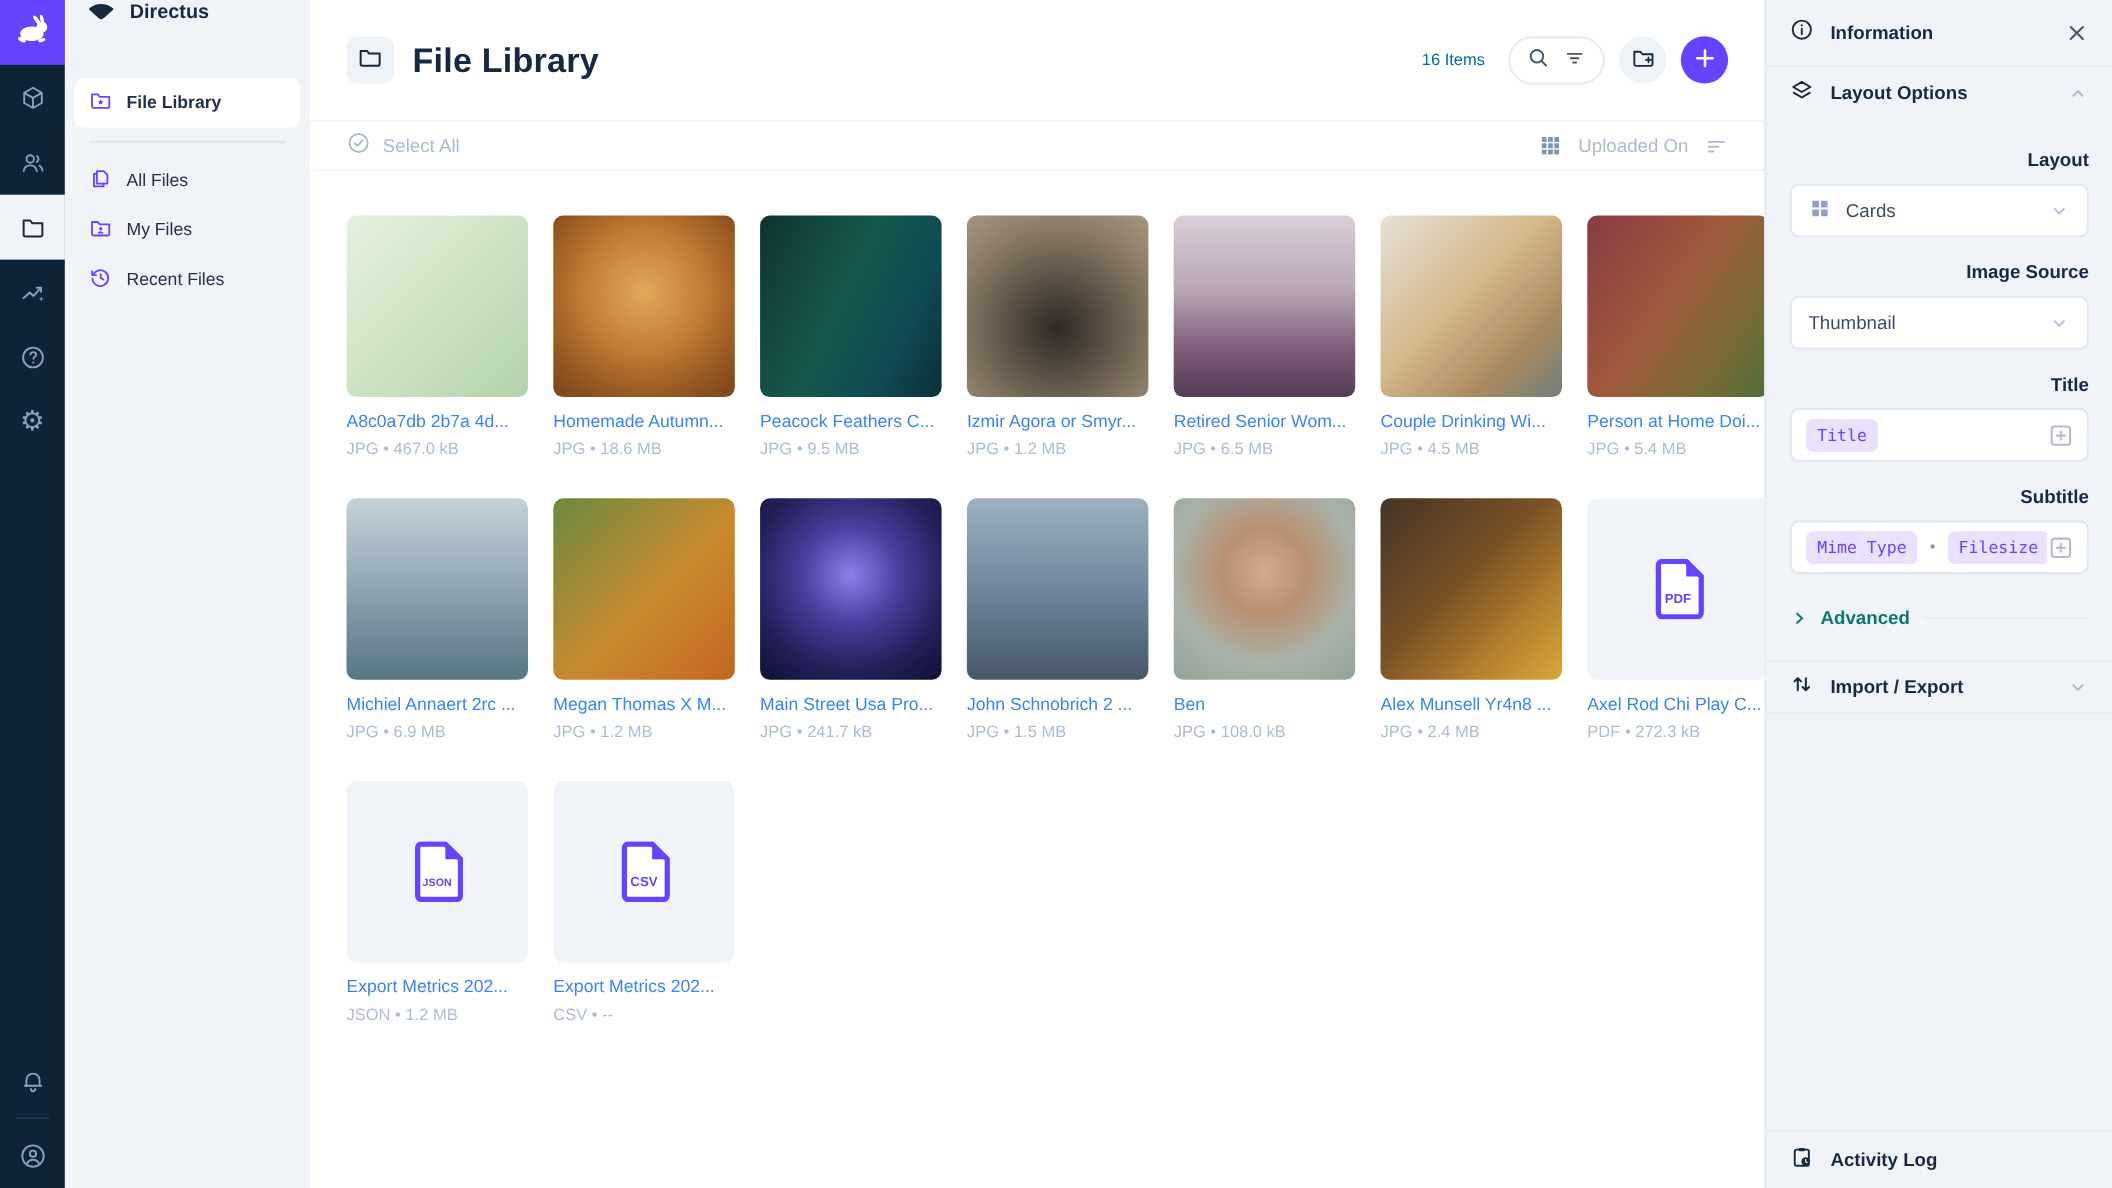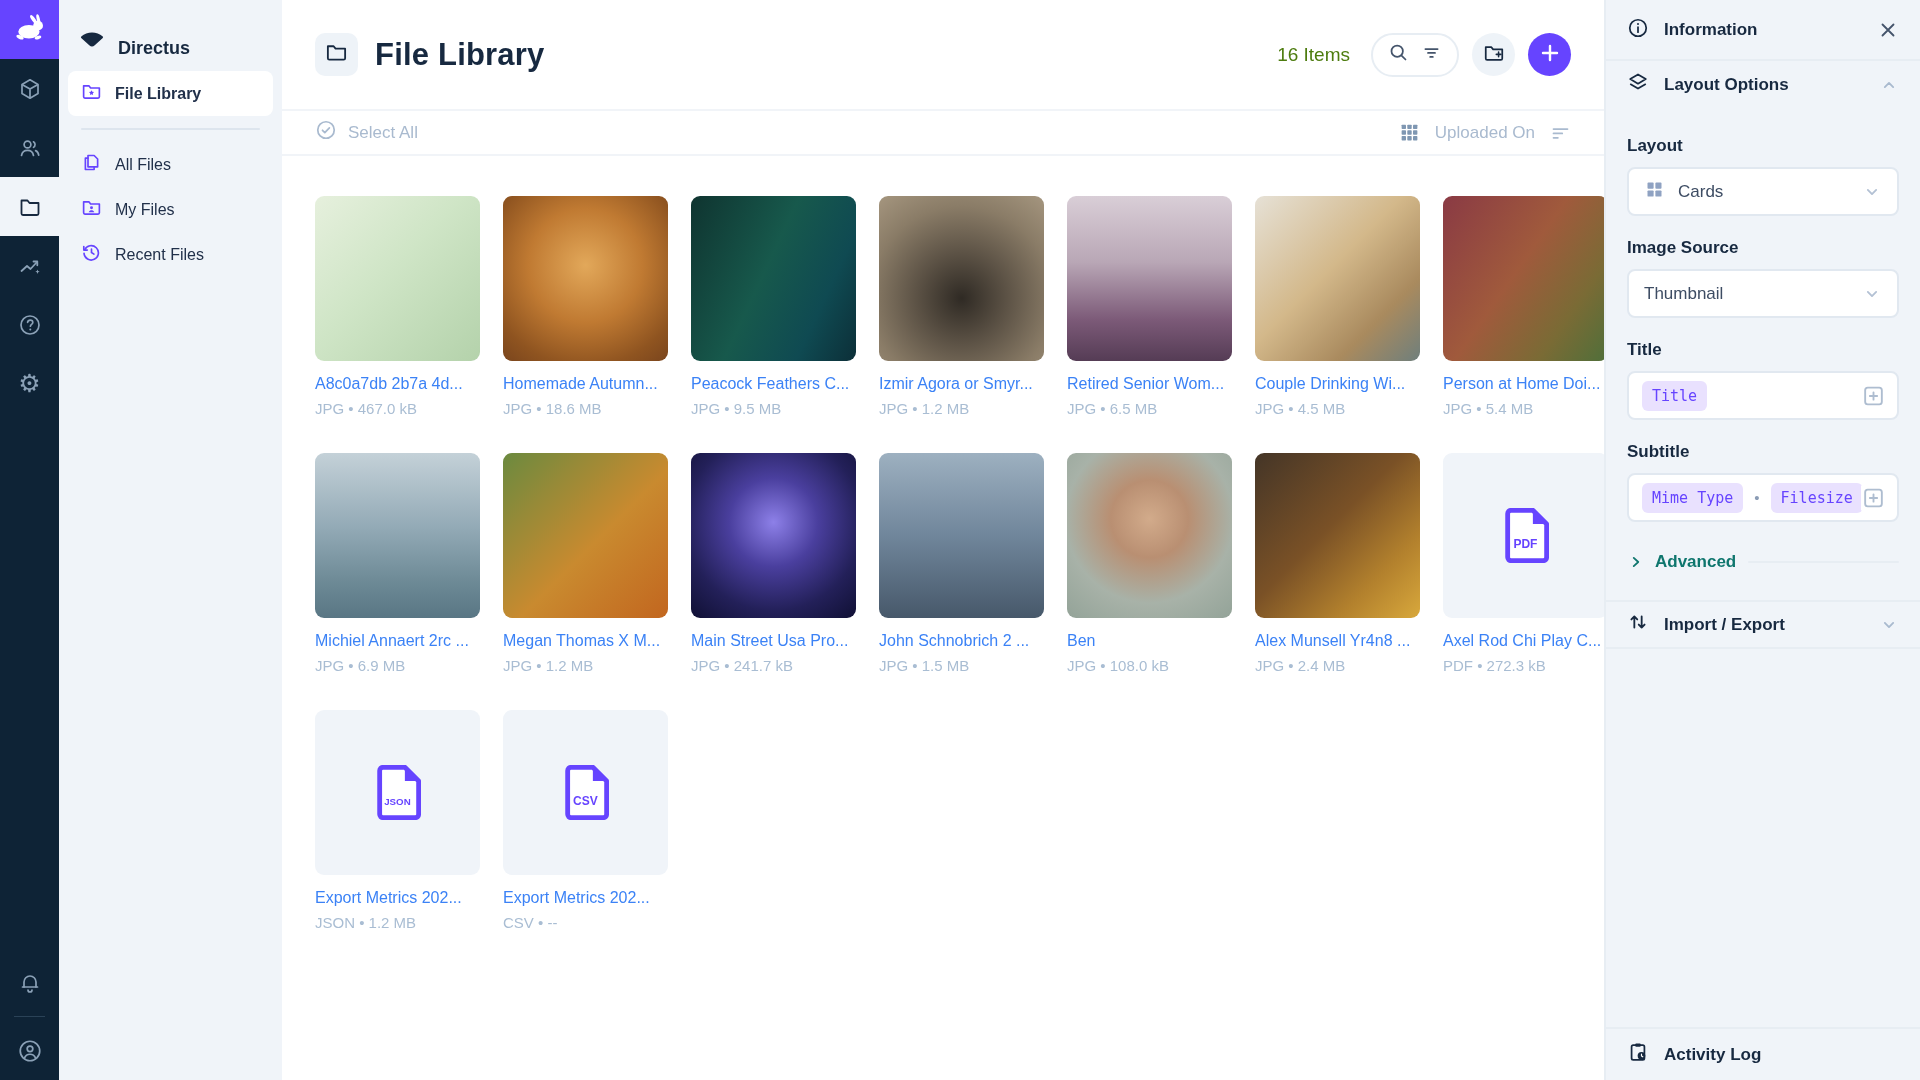--- a/index.html
+++ b/index.html
@@ -12,35 +12,35 @@
   .logo-tile { height:59px; background:#6644ff; display:flex; align-items:center; justify-content:center; }
   .m-item { height:59px; display:flex; align-items:center; justify-content:center; color:#8ba1b7; cursor:pointer; }
   .m-item.active { background:#f0f4f9; color:#172940; }
   .m-item svg { display:block; }
   .m-spacer { flex:1; }
   .m-divider { height:1px; background:#2a4257; margin:4px 14px; }
   .gear-glyph { font-size:25px; line-height:1; color:#8ba1b7; }
 
   
   .sidebar { width:223px; flex-shrink:0; background:#f0f4f9; display:flex; flex-direction:column; }
-  .sb-header { height:59px; display:flex; align-items:flex-end; gap:13px; padding:0 20px; flex-shrink:0; }
+  .sb-header { height:59px; display:flex; align-items:flex-start; gap:13px; padding:0 20px; flex-shrink:0; }
   .sb-title { font-size:18px; font-weight:700; color:#172940; }
   .sb-nav { padding:12px 9px 0; }
   .sb-item { height:45px; display:flex; align-items:center; gap:13px; padding:0 13px; border-radius:8px; font-size:16px; font-weight:500; color:#21304a; cursor:pointer; }
   .sb-item.active { background:#ffffff; font-weight:600; }
   .sb-divider { height:2px; background:#dde5ee; margin:12px 13px; border-radius:1px; }
   .sb-item svg { flex-shrink:0; }
 
   
   .main { flex:1; min-width:0; display:flex; flex-direction:column; background:#fff; }
   .main-header { height:109px; display:flex; align-items:center; gap:17px; padding:0 33px; flex-shrink:0; }
   .folder-chip { width:43px; height:43px; border-radius:10px; background:#eef3f8; display:flex; align-items:center; justify-content:center; color:#172940; }
   .page-title { font-size:31px; font-weight:700; color:#172940; letter-spacing:.2px; }
   .header-right { margin-left:auto; display:flex; align-items:center; gap:13px; }
-  .item-count { font-size:19px; color:#4d7c0f; margin-right:8px; }
+  .item-count { font-size:15px; color:#0369a1; margin-right:8px; }
   .search-pill { height:44px; background:#fff; border:2px solid #e7edf3; border-radius:22px; display:flex; align-items:center; gap:12px; padding:0 15px; color:#44546b; cursor:pointer; }
   .icon-btn { width:43px; height:43px; border-radius:50%; background:#eef3f8; border:none; display:flex; align-items:center; justify-content:center; color:#172940; cursor:pointer; }
   .icon-btn.primary { background:#6644ff; color:#fff; }
 
   .toolbar { height:47px; display:flex; align-items:center; padding:16px 33px; border-top:2px solid #f1f4f8; border-bottom:2px solid #f1f4f8; color:#a9bacf; flex-shrink:0; }
   .select-all { display:flex; align-items:center; gap:11px; font-size:17px; cursor:pointer; }
   .toolbar-right { margin-left:auto; display:flex; align-items:flex-end; gap:15px; font-size:17px; }
   .grid-toggle { color:#7f97b2; display:flex; cursor:pointer; }
   .sort-btn { color:#a9bacf; display:flex; cursor:pointer; }
   .sort-label { cursor:pointer; }
@@ -53,21 +53,21 @@
   .card-title { margin-top:14px; font-size:16px; font-weight:500; color:#3b82f6; white-space:nowrap; overflow:hidden; }
   .card-meta { margin-top:7px; font-size:15px; color:#a9bdd3; white-space:nowrap; overflow:hidden; }
 
   
   .info-panel { width:316px; flex-shrink:0; background:#f0f4f9; border-left:2px solid #e7edf3; display:flex; flex-direction:column; }
   .ip-header { height:59px; display:flex; align-items:center; gap:15px; padding:0 21px; flex-shrink:0; }
   .ip-title { font-size:17px; font-weight:600; color:#172940; }
   .ip-close { margin-left:auto; color:#44546b; display:flex; cursor:pointer; }
   .accordion { height:49px; display:flex; align-items:center; gap:15px; padding:0 21px; font-size:17px; font-weight:600; color:#172940; border-top:2px solid #e7edf3; cursor:pointer; flex-shrink:0; }
   .accordion .chev { margin-left:auto; color:#a9bacf; display:flex; }
-  .fields { padding:6px 21px 28px; }
+  .fields { padding:6px 21px 28px;text-align:right; }
   .field-label { font-size:17px; font-weight:700; color:#172940; margin:22px 0 11px; }
   .select { height:49px; background:#fff; border:2px solid #e1e8f0; border-radius:8px; display:flex; align-items:center; gap:13px; padding:0 15px; font-size:17px; color:#3d4c63; cursor:pointer; }
   .select .chev { margin-left:auto; color:#b3c1d4; display:flex; }
   .input-chips { height:49px; background:#fff; border:2px solid #e1e8f0; border-radius:8px; display:flex; align-items:center; padding:0 44px 0 13px; position:relative; overflow:hidden; cursor:text; }
   .chip { font-family:"DejaVu Sans Mono","Liberation Mono",monospace; font-size:15px; color:#6644ff; background:#e9e1fe; border-radius:6px; padding:6px 10px; white-space:nowrap; flex-shrink:0; }
   .chip-sep { color:#8b9cb5; margin:0 11px; font-size:15px; flex-shrink:0; }
   .plusbox { position:absolute; right:11px; top:50%; transform:translateY(-50%); color:#aebdd0; background:#fff; display:flex; cursor:pointer; }
   .advanced { display:flex; align-items:center; color:#0f766e; font-size:17px; font-weight:600; margin-top:30px; cursor:pointer; }
   .advanced .adv-chev { display:flex; margin-right:10px; }
   .advanced .line { flex:1; height:2px; background:#e7edf3; margin-left:12px; border-radius:1px; }

